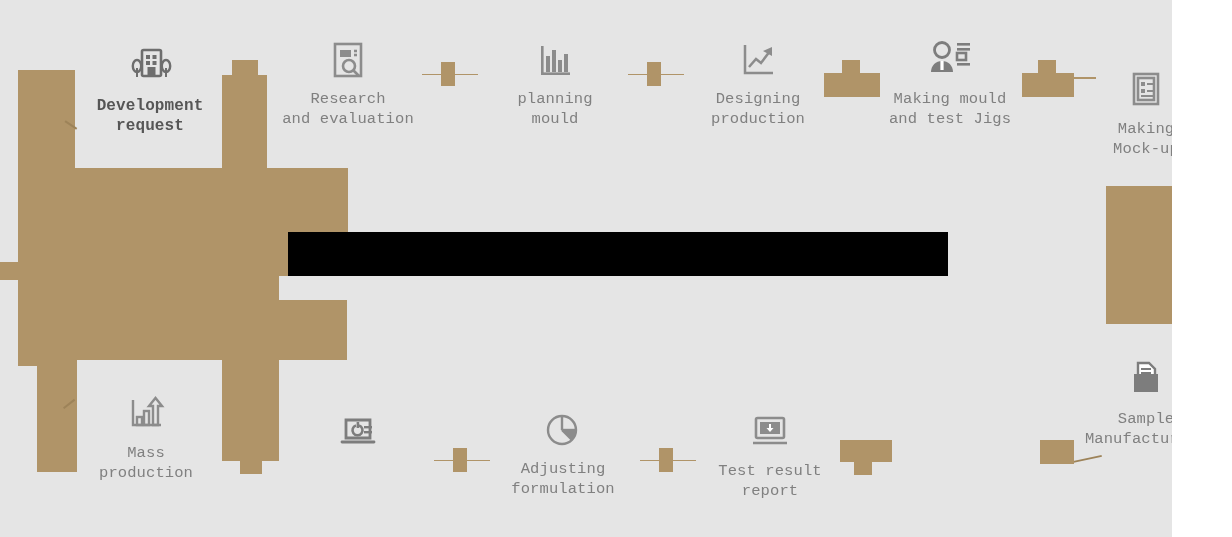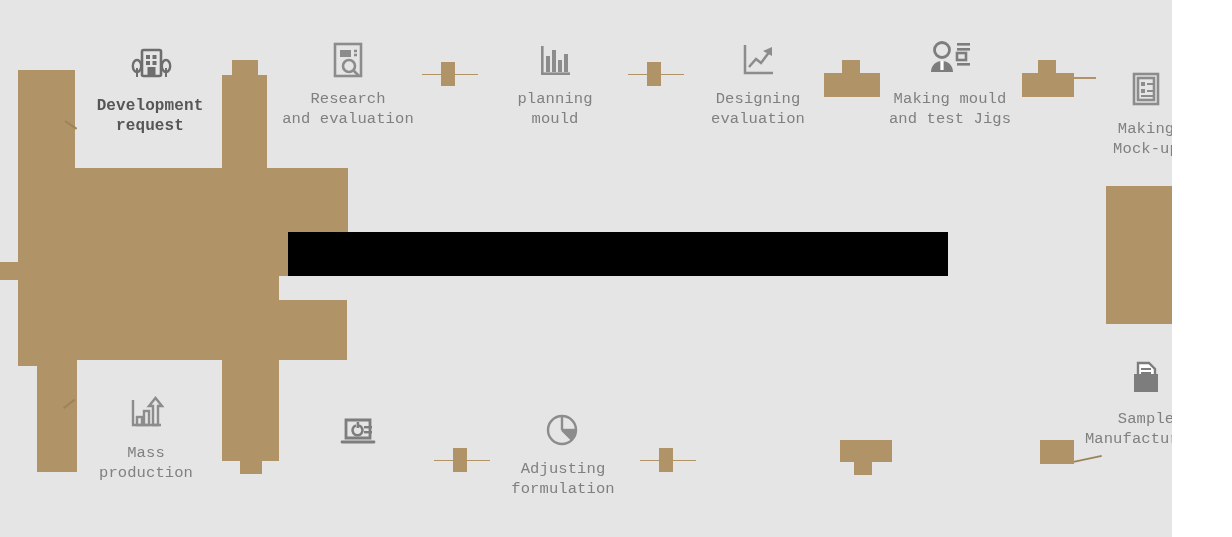--- a/index.html
+++ b/index.html
@@ -205,21 +205,21 @@
     <span class="ico">
       <svg width="44" height="44" viewBox="0 0 44 44">
         <g fill="none" stroke="#8c8c8c" stroke-width="2.5">
           <polyline points="9,7 9,35 37,35"></polyline>
           <polyline points="13,29 20,21 25,25 34,13"></polyline>
         </g>
         <polygon points="36,9 36,18 27,13" fill="#8c8c8c"></polygon>
       </svg>
     </span>
     <span class="lbl">Designing
-evaluation</span>
+production</span>
   </div>
 
   <div class="step" style="left:870px; top:38px;">
     <span class="ico">
       <svg width="46" height="44" viewBox="0 0 46 44">
         <g fill="#7d7d7d">
           <circle cx="15" cy="12" r="7.5" fill="none" stroke="#7d7d7d" stroke-width="2.8"></circle>
           <path d="M4 34c0-6.4 4.9-11 11-11s11 4.6 11 11z"></path>
           <rect x="13.4" y="23" width="3.2" height="9" fill="#ffffff"></rect>
           <rect x="30" y="5" width="13" height="2.6"></rect>
@@ -263,20 +263,34 @@
           <path d="M10 16h24v18H10z"></path>
           <path d="M10 16h24v4H10z" fill="#7d7d7d"></path>
         </g>
       </svg>
     </span>
     <span class="lbl">Sample
 Manufacturing</span>
   </div>
 
 
+  <div class="step" style="left:690px; top:412px;">
+    <span class="ico">
+      <svg width="44" height="42" viewBox="0 0 44 42">
+        <g fill="none" stroke="#8c8c8c" stroke-width="2.6">
+          <rect x="8" y="6" width="28" height="20" rx="1.5"></rect>
+          <line x1="5" y1="31" x2="39" y2="31"></line>
+        </g>
+        <rect x="12" y="10" width="20" height="12" fill="#8c8c8c"></rect>
+        <path d="M21 12h2v4h2.5L22 20l-3.5-4H21z" fill="#ffffff"></path>
+      </svg>
+    </span>
+    <span class="lbl">Test result
+report</span>
+  </div>
 
   <div class="step" style="left:483px; top:410px;">
     <span class="ico">
       <svg width="44" height="42" viewBox="0 0 44 42">
         <circle cx="21" cy="20" r="14" fill="none" stroke="#8c8c8c" stroke-width="2.4"></circle>
         <line x1="21" y1="20" x2="21" y2="6" stroke="#8c8c8c" stroke-width="2.4"></line>
         <line x1="21" y1="20" x2="35" y2="20" stroke="#8c8c8c" stroke-width="2.4"></line>
         <line x1="21" y1="20" x2="31" y2="30" stroke="#8c8c8c" stroke-width="2.4"></line>
         <path d="M21 20 L35 20 A14 14 0 0 1 31 30 Z" fill="#8c8c8c"></path>
       </svg>

